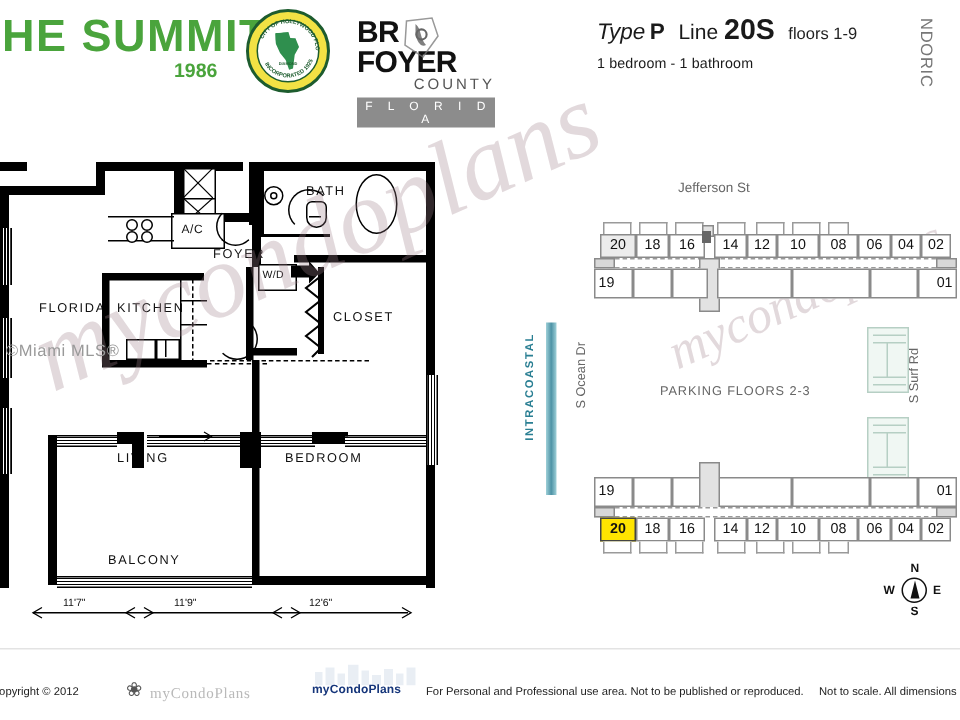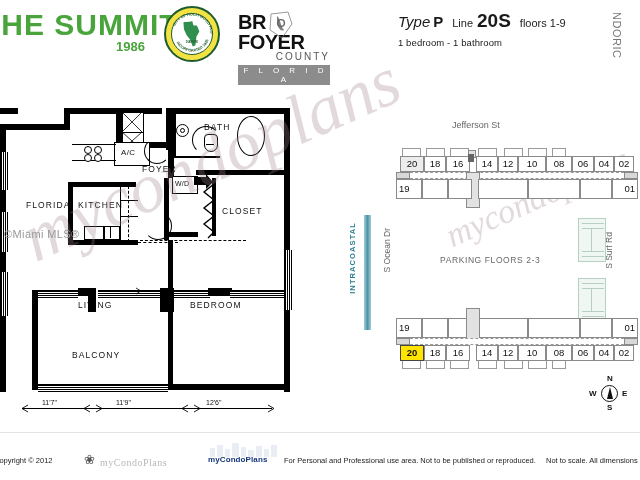--- a/index.html
+++ b/index.html
@@ -63,21 +63,21 @@
   .broward-glyph{
     position:absolute;left:30px;top:-2px;width:26px;height:30px;
     opacity:.75;
   }
 
   
   .unit-info{position:absolute;left:398px;top:10px;width:230px;}
   .ui-l1{white-space:nowrap;line-height:21px;}
   .ui-type{font-size:15px;font-style:italic;}
   .ui-p{font-size:15px;font-weight:bold;margin-left:3px;}
-  .ui-line{font-size:11px;margin-left:9px;}
+  .ui-line{font-size:14px;margin-left:9px;}
   .ui-20s{font-size:19px;font-weight:bold;margin-left:4px;}
   .ui-floors{font-size:11px;margin-left:9px;color:#222;}
   .ui-l2{font-size:9.5px;margin-top:3px;letter-spacing:.1px;}
   .ui-l3{font-size:9.5px;margin-top:2px;letter-spacing:.1px;}
 
   .nordic{
     position:absolute;left:611px;top:12px;
     writing-mode:vertical-rl;
     font-size:11px;color:#777;letter-spacing:.5px;
     white-space:nowrap;
@@ -344,21 +344,21 @@
     <div class="win" style="left:98px;top:190px;width:64px;height:6px;"></div>
     <svg style="position:absolute;left:106px;top:186px;width:42px;height:10px;">
       <line x1="0" y1="5" x2="34" y2="5" stroke="#000" stroke-width="0.8"></line>
       <polyline points="30,2 35,5 30,8" fill="none" stroke="#000" stroke-width="0.8"></polyline>
     </svg>
     <div class="wall" style="left:160px;top:188px;width:14px;height:24px;"></div>
     <div class="win" style="left:174px;top:190px;width:36px;height:6px;"></div>
     <div class="wall" style="left:208px;top:188px;width:24px;height:8px;"></div>
     <div class="win" style="left:230px;top:190px;width:54px;height:6px;"></div>
 
-    <div class="room-lbl" style="left:72px;top:250px;">BALCONY</div>
+    <div class="room-lbl" style="left:72px;top:268px;">BALCONY</div>
     <div class="wall" style="left:32px;top:190px;width:6px;height:100px;"></div>
     <div class="win" style="left:38px;top:284px;width:130px;height:6px;"></div>
     <div class="wall" style="left:168px;top:284px;width:122px;height:6px;"></div>
 
     <div class="dimline" style="left:22px;top:308px;width:250px;"></div>
     <svg style="position:absolute;left:18px;top:303px;width:260px;height:11px;">
       <polyline points="10,2 4,5.5 10,9" fill="none" stroke="#000" stroke-width="0.9"></polyline>
       <polyline points="250,2 256,5.5 250,9" fill="none" stroke="#000" stroke-width="0.9"></polyline>
       <polyline points="72,2 66,5.5 72,9" fill="none" stroke="#000" stroke-width="0.9"></polyline>
       <polyline points="78,2 84,5.5 78,9" fill="none" stroke="#000" stroke-width="0.9"></polyline>

